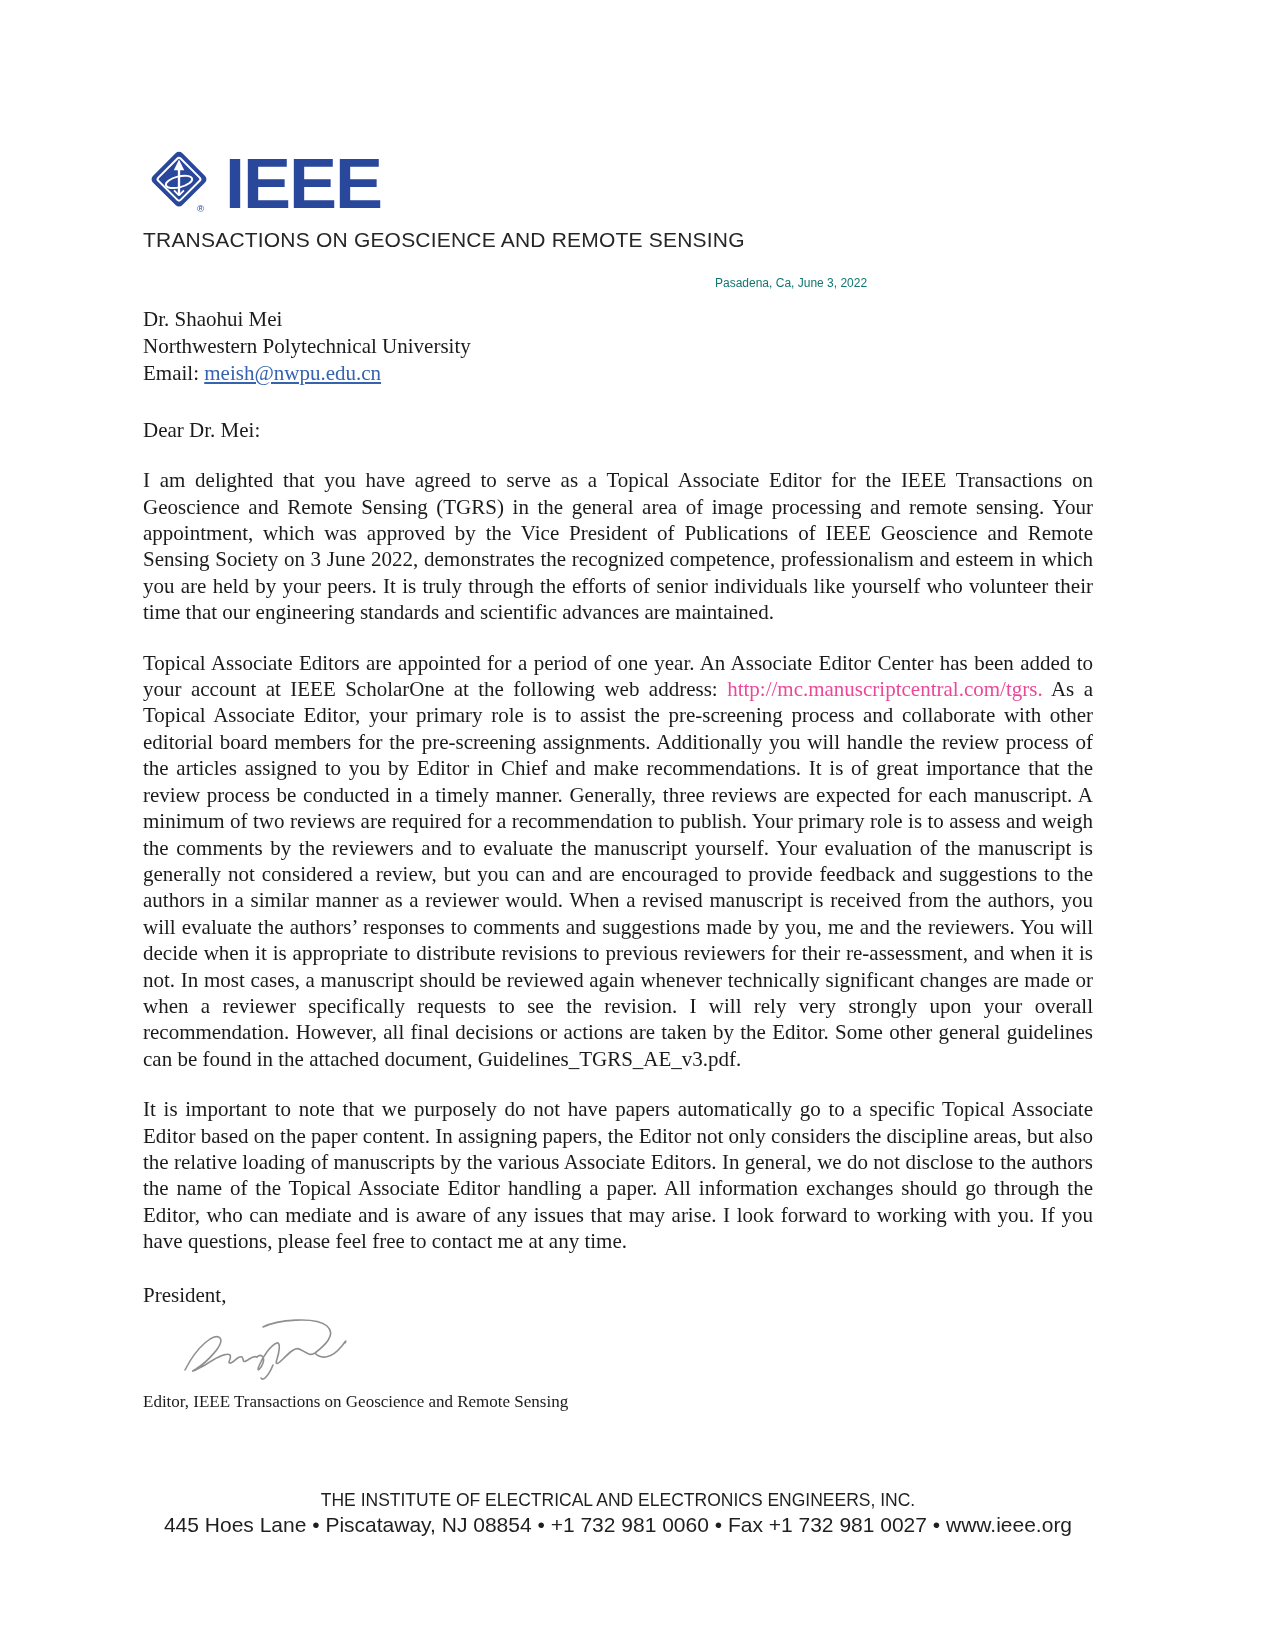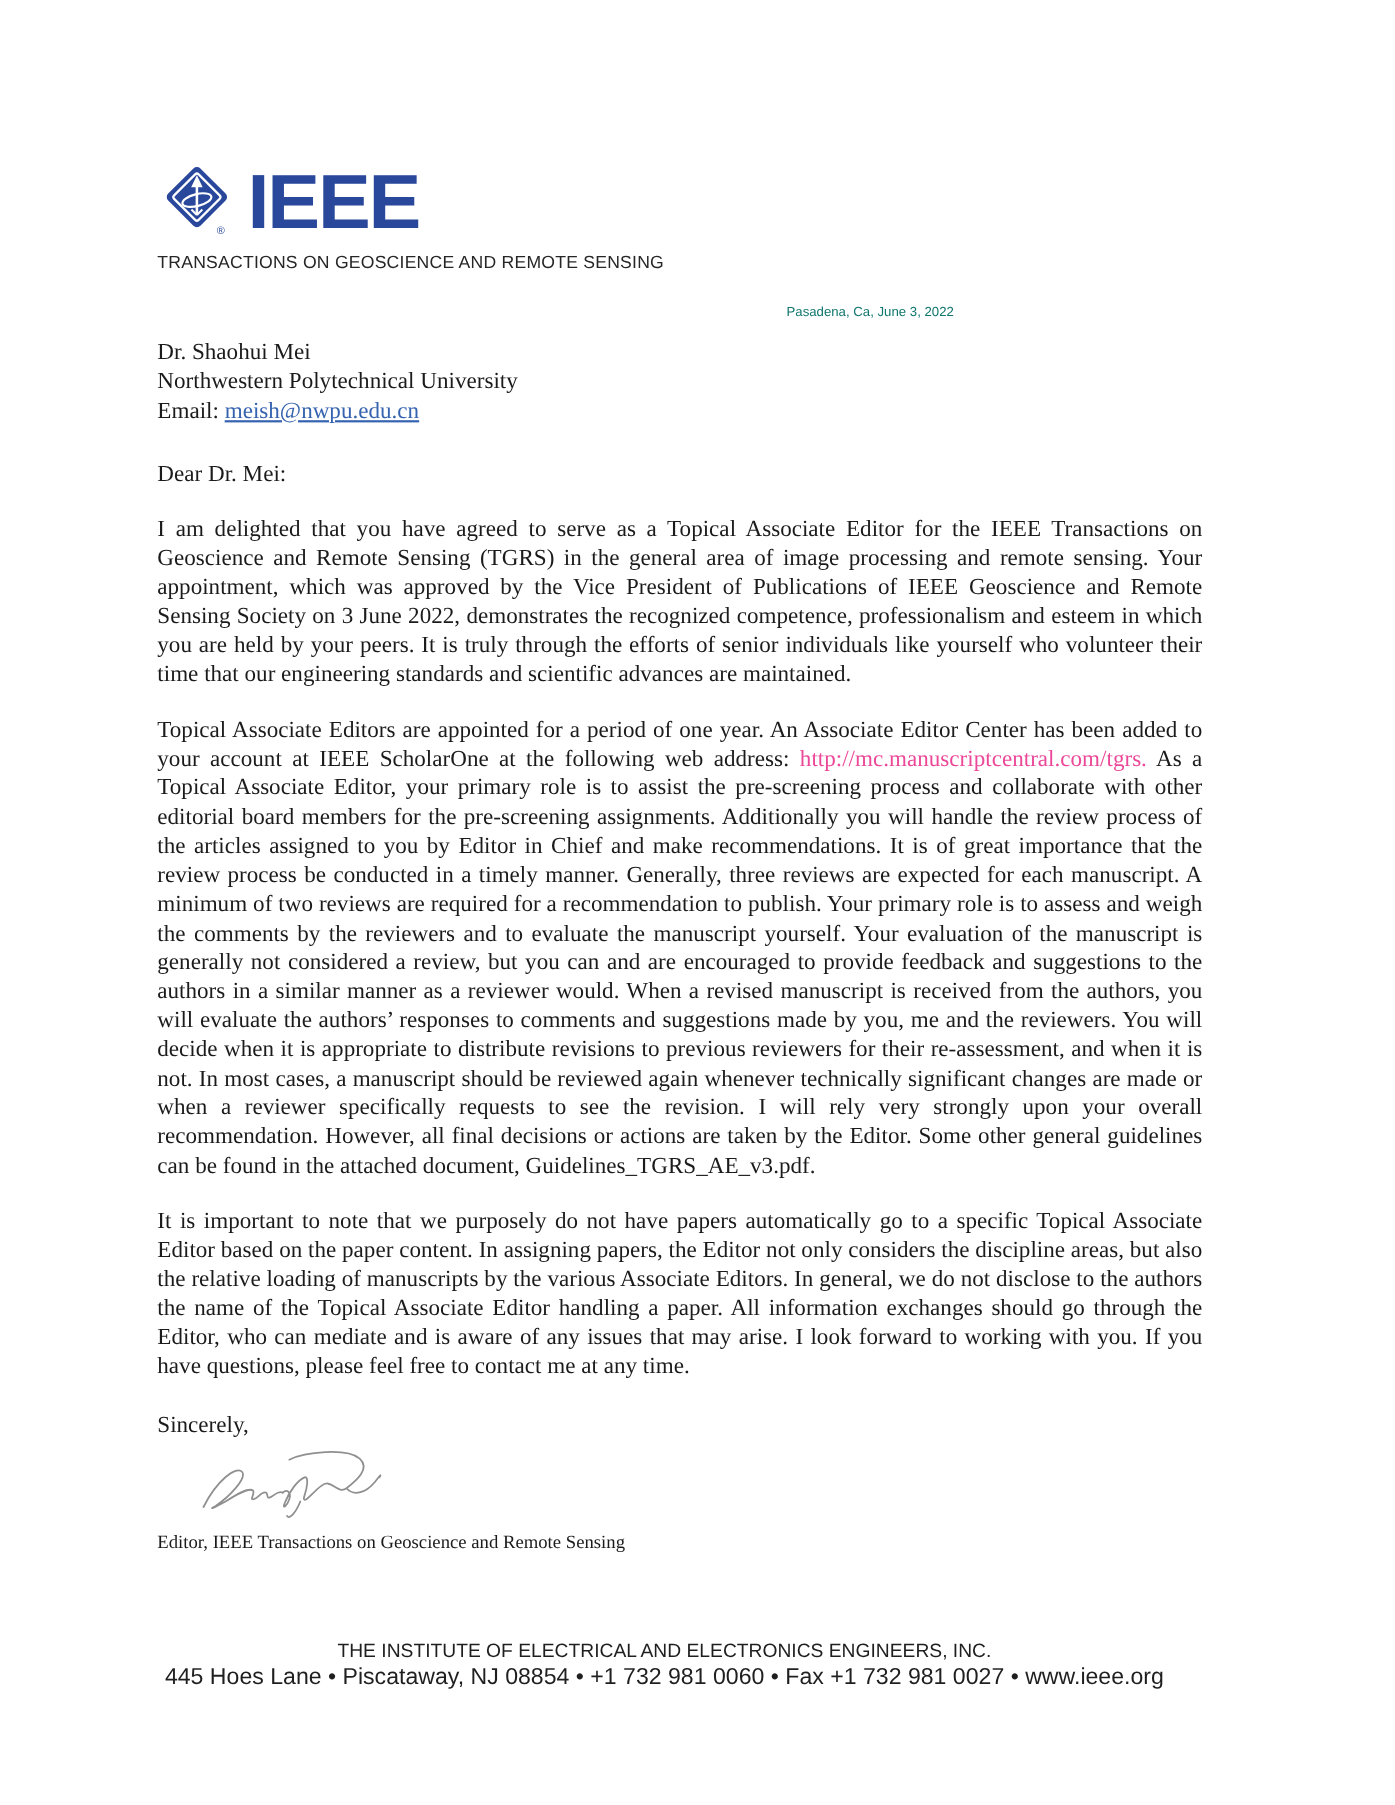--- a/index.html
+++ b/index.html
@@ -23,21 +23,21 @@
     font-size:72px;
     letter-spacing:-2px;
     color:#29479B;
     margin-left:10px;
     line-height:72px;
     transform:scaleY(0.97);
   }
   .journal-line {
     margin-top:7px;
     font-family:"Liberation Sans", sans-serif;
-    font-size:16px;
+    font-size:21px;
     color:#262626;
     letter-spacing:0.2px;
   }
   .dateline {
     margin-top:17px;
     padding-left:572px;
     font-family:"Liberation Sans", sans-serif;
     font-size:12px;
     color:#0f766e;
   }
@@ -46,21 +46,21 @@
   a.email-link { color:#3563AF; text-decoration:underline; }
   a.url-link { color:#ec4899; text-decoration:none; }
   .salutation { margin-top:30px; }
   p.body-para { margin:24px 0 0 0; text-align:justify; }
   .closing { margin-top:27px; }
   .signature-svg { display:block; margin:6px 0 0 28px; }
   .signer-name { font-size:22px; margin-top:0px; }
   .signer-title { font-size:17px; margin-top:3px; }
   .page-footer {
     position:absolute;
-    left:129px; top:1490px;
+    left:143px; top:1490px;
     width:950px;
     text-align:center;
     font-family:"Liberation Sans", sans-serif;
     color:#1f1f1f;
   }
   .footer-line1 { font-size:17.5px; line-height:20px; }
   .footer-line2 { font-size:21px; line-height:18px; margin-top:6px; }
 </style>
 </head>
 <body>
@@ -99,21 +99,21 @@
   </div>
 
   <div class="salutation">Dear Dr. Mei:</div>
 
   <p class="body-para">I am delighted that you have agreed to serve as a Topical Associate Editor for the IEEE Transactions on Geoscience and Remote Sensing (TGRS) in the general area of image processing and remote sensing. Your appointment, which was approved by the Vice President of Publications of IEEE Geoscience and Remote Sensing Society on 3 June 2022, demonstrates the recognized competence, professionalism and esteem in which you are held by your peers. It is truly through the efforts of senior individuals like yourself who volunteer their time that our engineering standards and scientific advances are maintained.</p>
 
   <p class="body-para"><span>Topical Associate Editors are appointed for a period of one year. An Associate Editor Center has been added to your account at IEEE ScholarOne at the following web address: </span><a class="url-link" href="#">http://mc.manuscriptcentral.com/tgrs.</a><span> As a Topical Associate Editor, your primary role is to assist the pre-screening process and collaborate with other editorial board members for the pre-screening assignments. Additionally you will handle the review process of the articles assigned to you by Editor in Chief and make recommendations. It is of great importance that the review process be conducted in a timely manner. Generally, three reviews are expected for each manuscript. A minimum of two reviews are required for a recommendation to publish. Your primary role is to assess and weigh the comments by the reviewers and to evaluate the manuscript yourself. Your evaluation of the manuscript is generally not considered a review, but you can and are encouraged to provide feedback and suggestions to the authors in a similar manner as a reviewer would. When a revised manuscript is received from the authors, you will evaluate the authors’ responses to comments and suggestions made by you, me and the reviewers. You will decide when it is appropriate to distribute revisions to previous reviewers for their re-assessment, and when it is not. In most cases, a manuscript should be reviewed again whenever technically significant changes are made or when a reviewer specifically requests to see the revision. I will rely very strongly upon your overall recommendation. However, all final decisions or actions are taken by the Editor. Some other general guidelines can be found in the attached document, Guidelines_TGRS_AE_v3.pdf.</span></p>
 
   <p class="body-para">It is important to note that we purposely do not have papers automatically go to a specific Topical Associate Editor based on the paper content. In assigning papers, the Editor not only considers the discipline areas, but also the relative loading of manuscripts by the various Associate Editors. In general, we do not disclose to the authors the name of the Topical Associate Editor handling a paper. All information exchanges should go through the Editor, who can mediate and is aware of any issues that may arise. I look forward to working with you. If you have questions, please feel free to contact me at any time.</p>
 
-  <div class="closing">Sincerely,</div>
+  <div class="closing">President,</div>
 
   <svg class="signature-svg" width="235" height="72" viewBox="0 0 235 72">
     <g fill="none" stroke="#8f8f8f" stroke-width="1.6" stroke-linecap="round">
       <path d="M14,56 C26,32 44,18 49,24 C54,30 36,48 25,55 C18,59 23,57 34,51 C45,44 55,38 59,41 C61,44 56,49 59,49 C63,49 67,41 71,43 C73,45 71,49 75,47 C79,45 82,41 86,43"></path>
       <path d="M86,43 C90,39 94,43 92,49 C90,55 85,59 88,52 C92,42 100,31 106,29 C110,28 108,39 106,45 C104,51 106,51 112,45 C118,39 124,33 128,35"></path>
       <path d="M128,35 C134,37 138,43 144,39 C153,32 166,21 156,12 C144,2 106,6 92,13 M144,39 C150,46 161,44 170,33 C174,28 176,25 174,29"></path>
       <path d="M102,51 C98,61 92,68 90,64"></path>
     </g>
   </svg>
 

